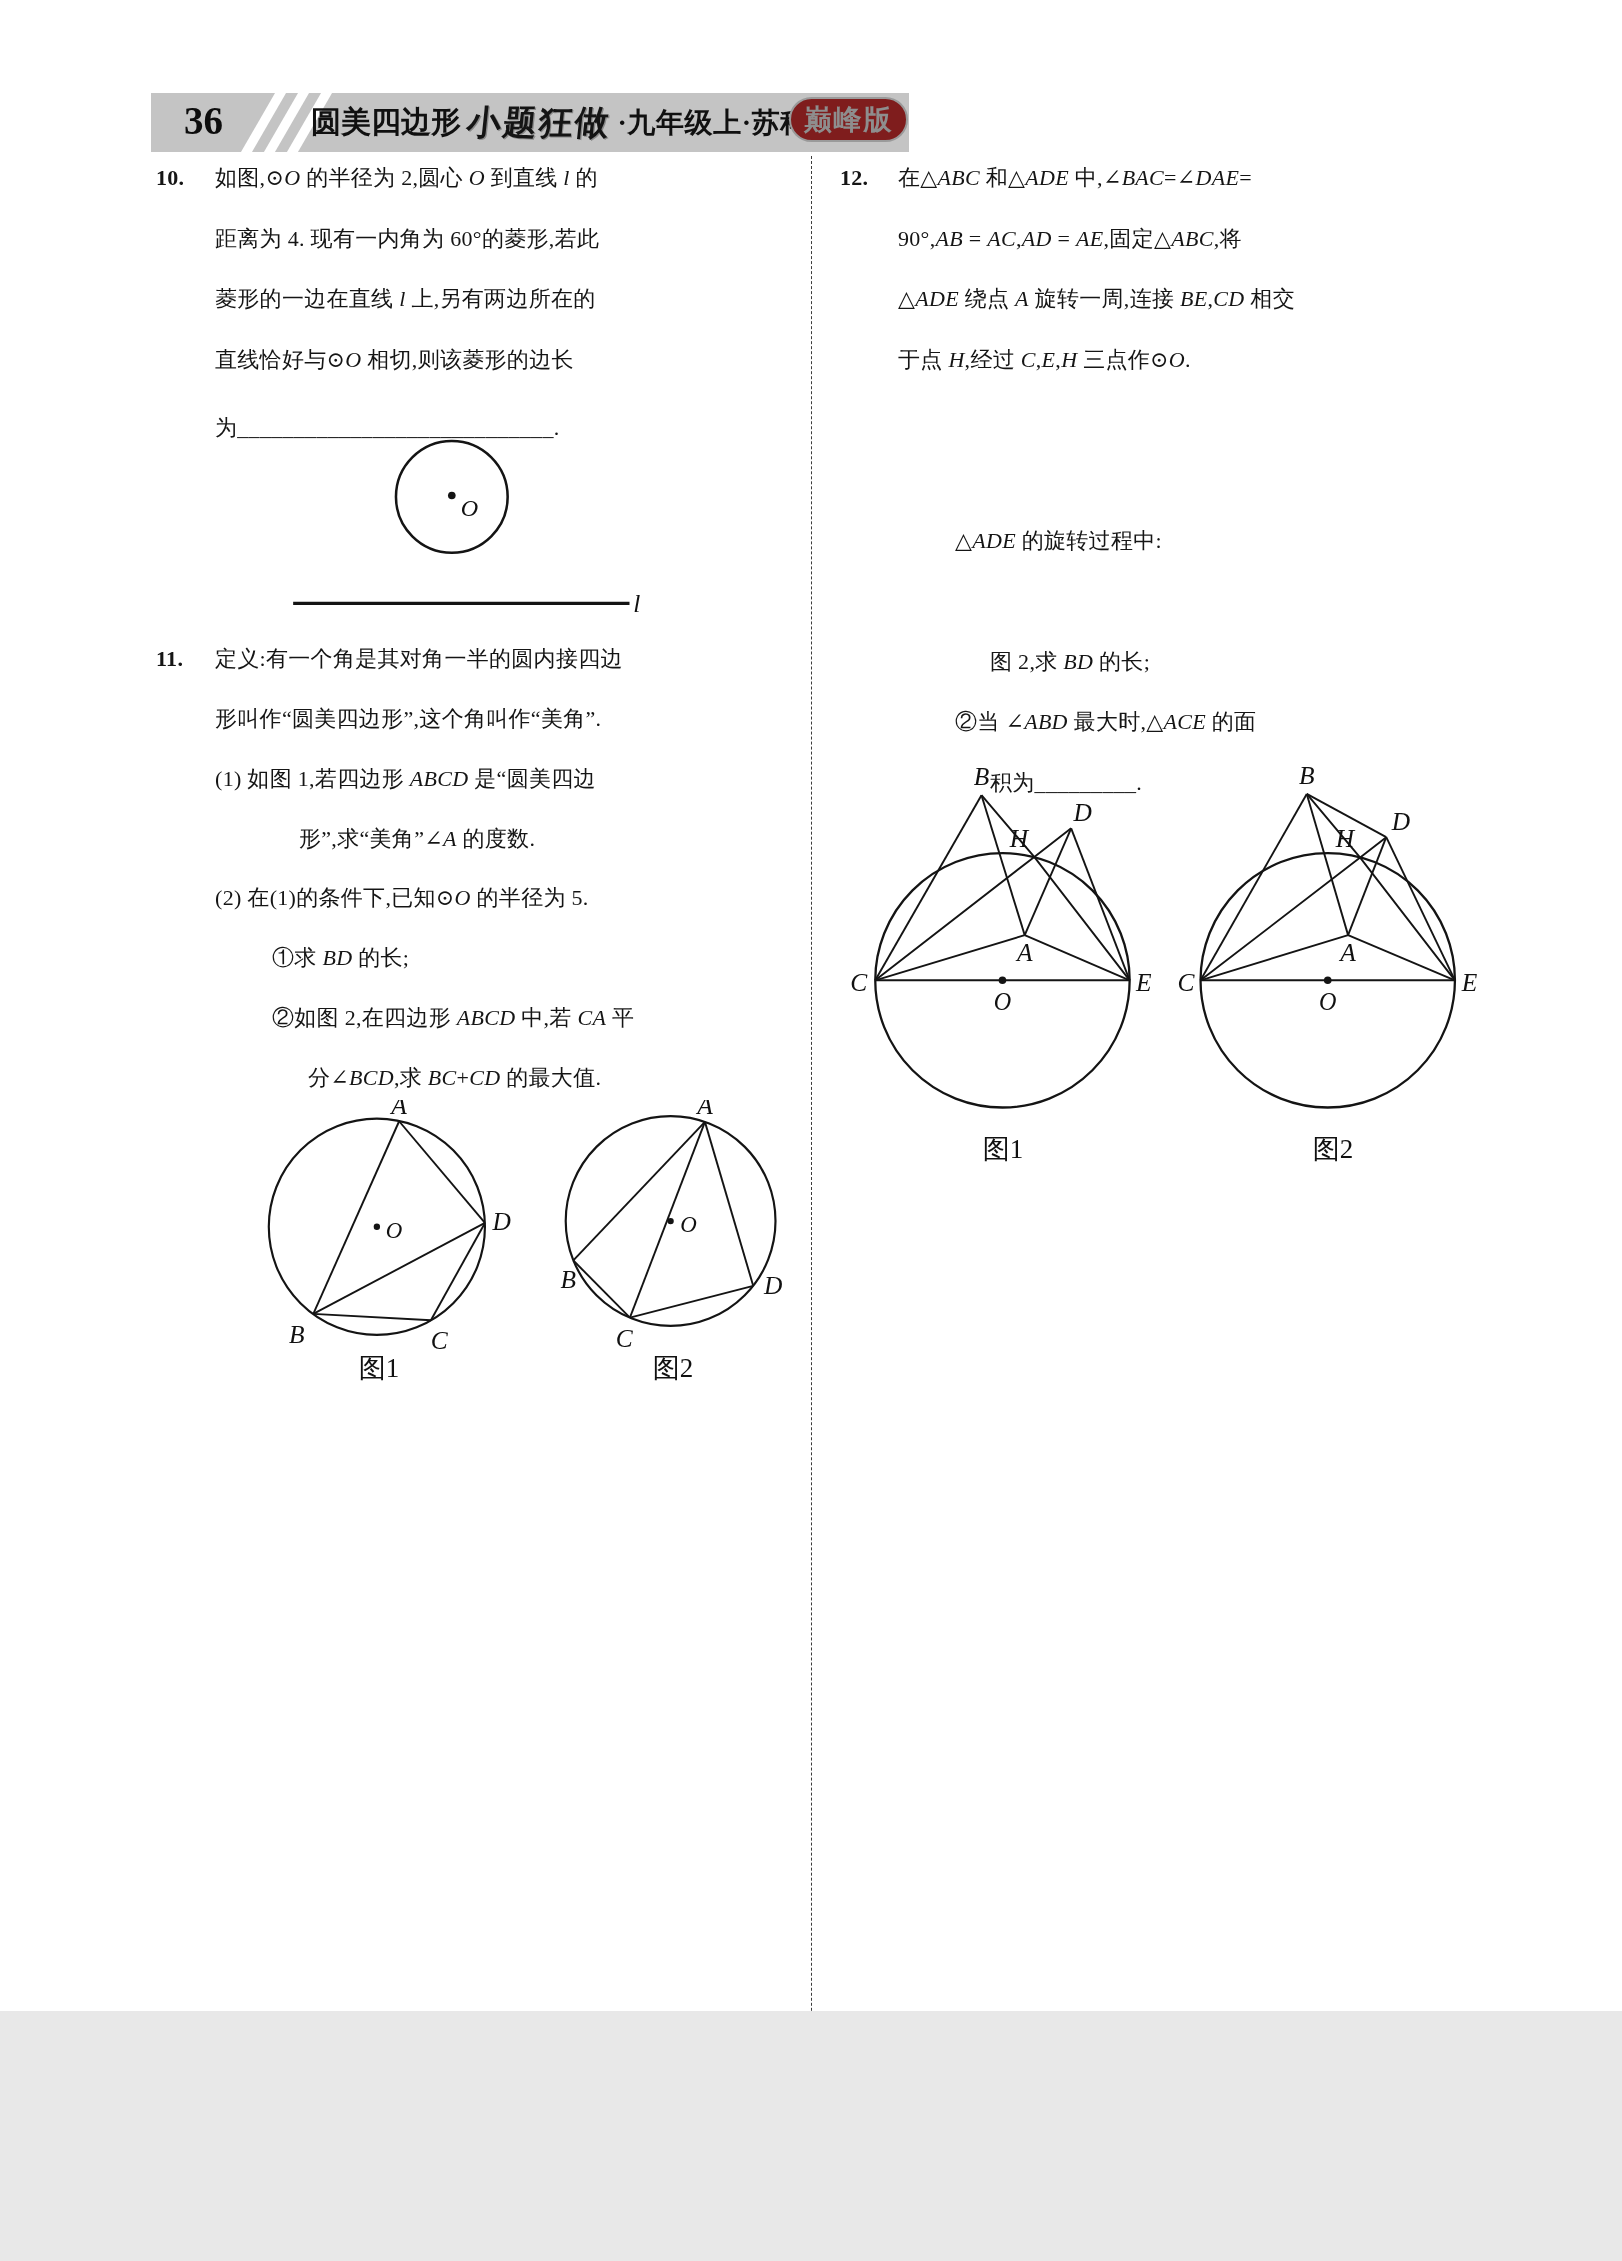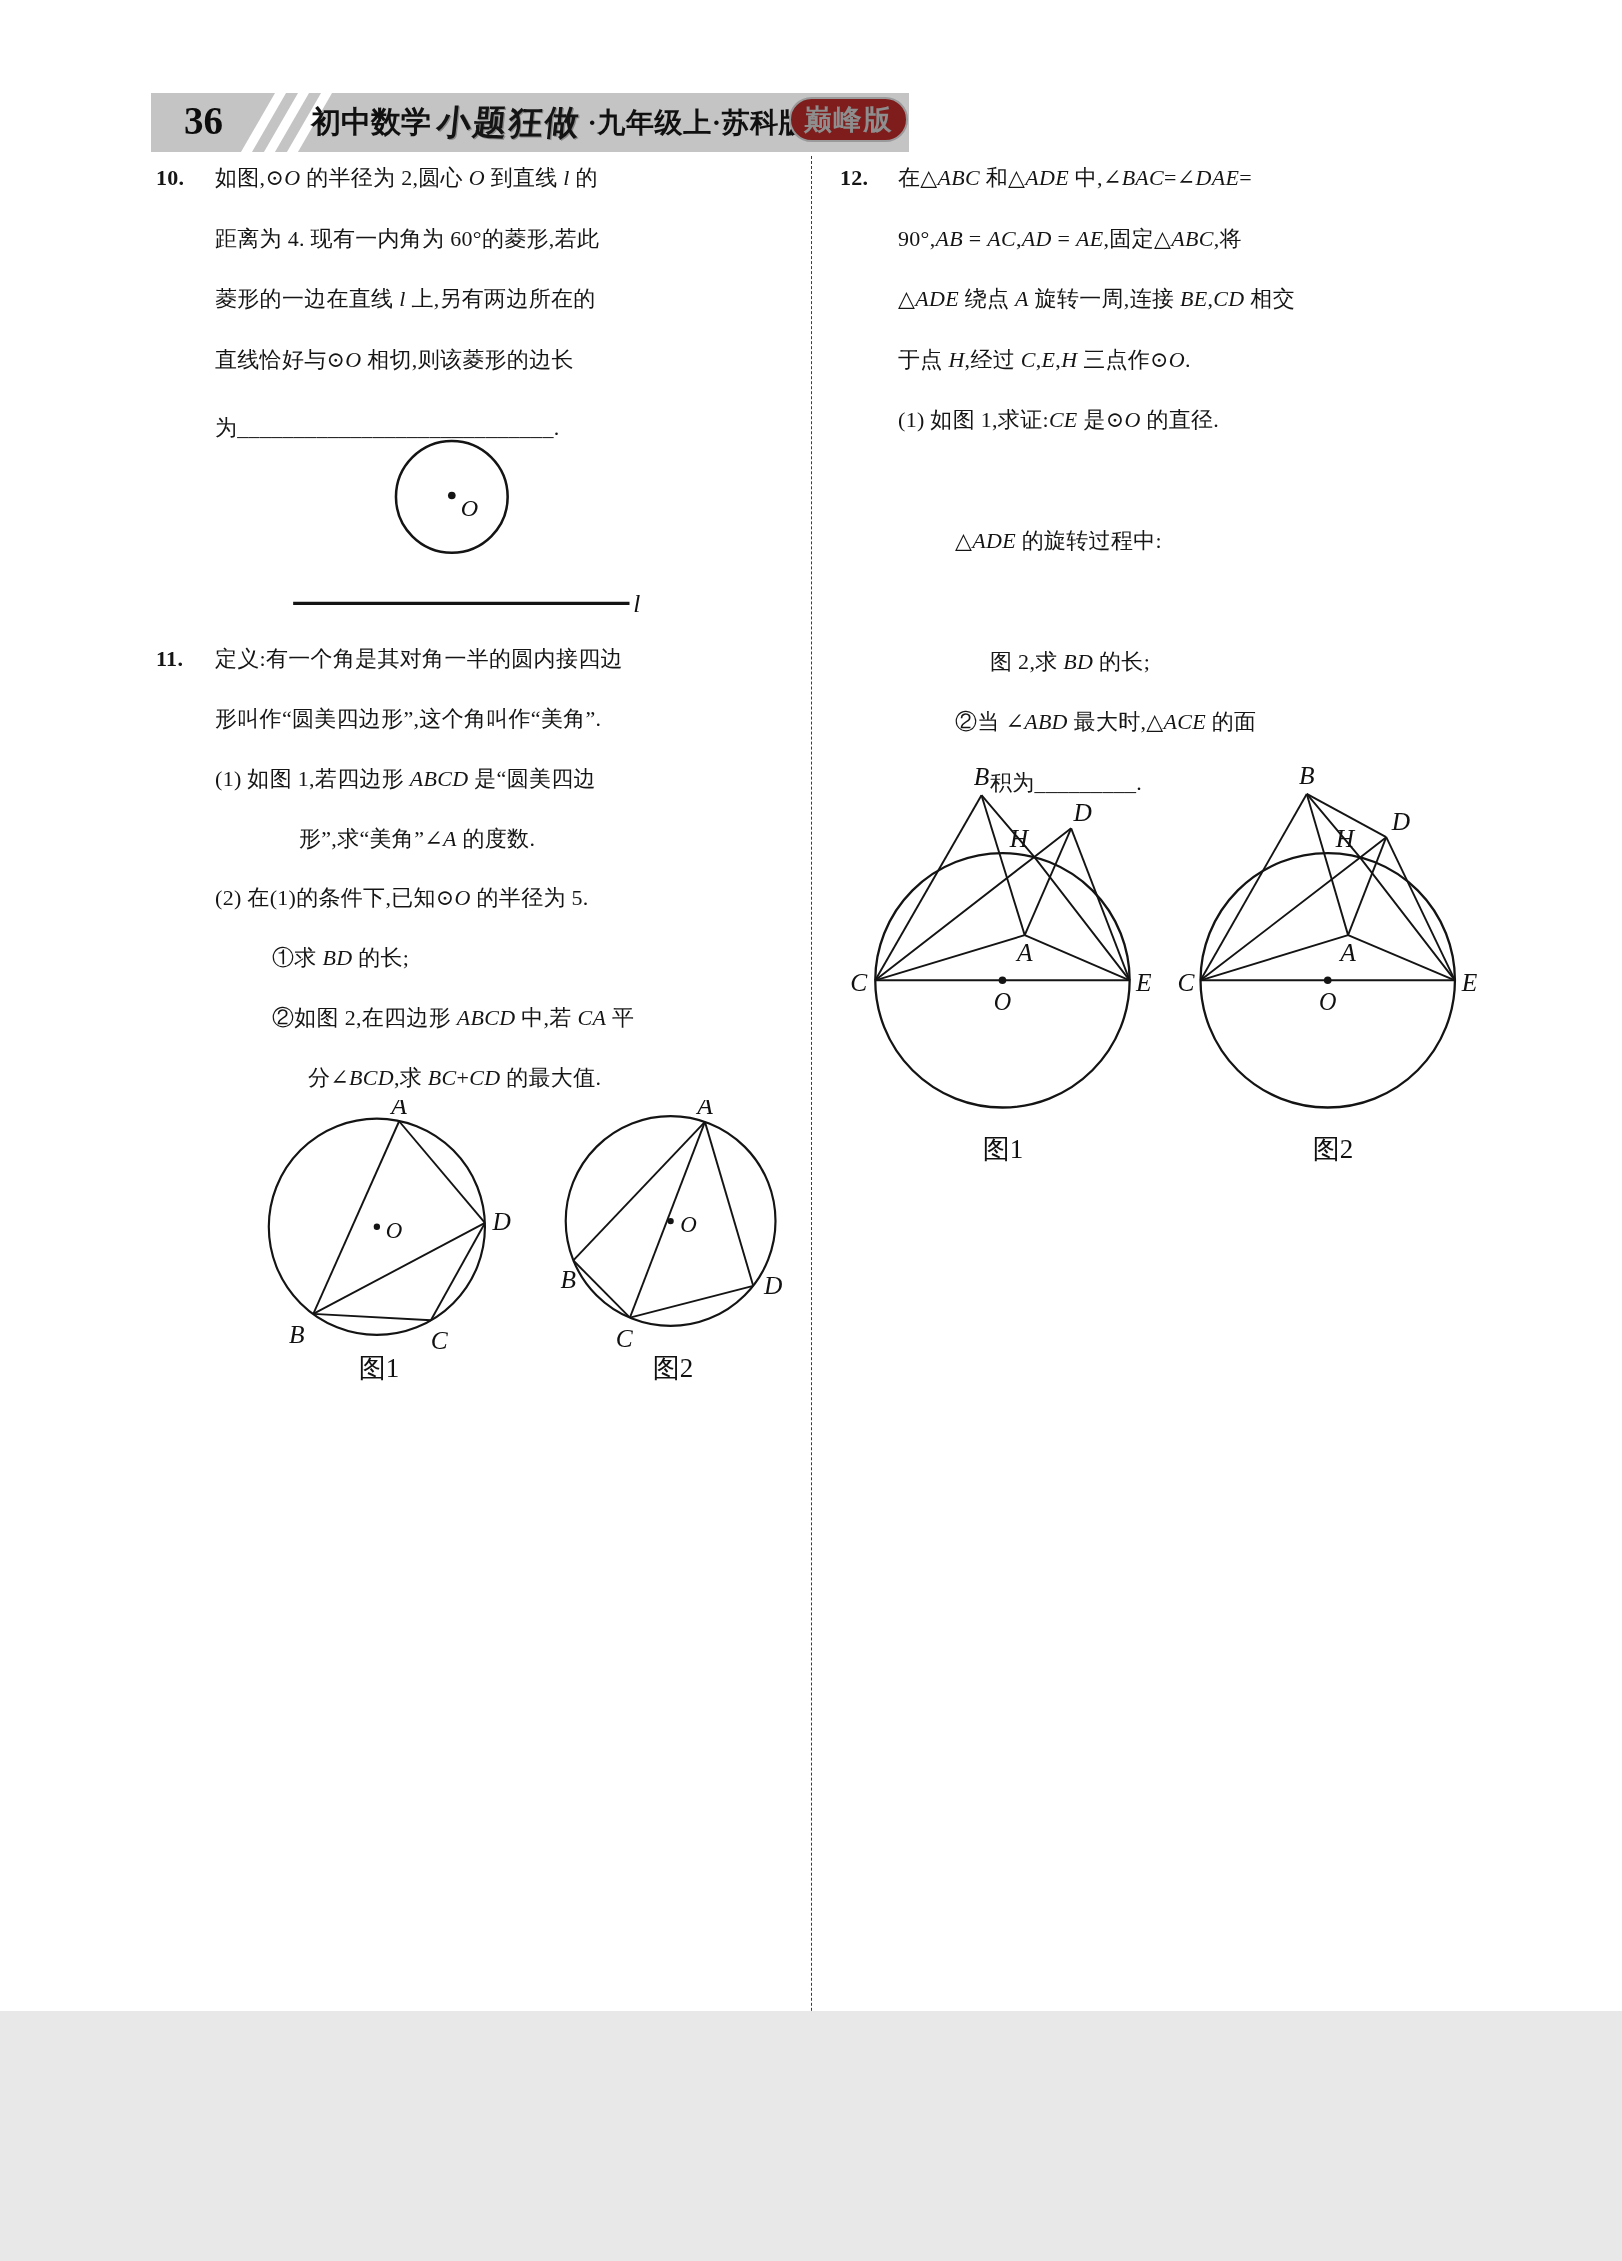--- a/index.html
+++ b/index.html
@@ -43,21 +43,21 @@
 <body>
 
 <div class="page">
 
   <div class="banner">
     <div class="page-num">36</div>
     <div class="stripe" style="left:107px"></div>
     <div class="stripe" style="left:130px"></div>
     <div class="stripe" style="left:153px"></div>
     <div class="banner-title">
-      <span class="t-prefix">初中数学</span>
+      <span class="t-prefix">圆美四边形</span>
       <span class="t-brand">小题狂做</span>
       <span class="t-suffix">·九年级上·苏科版</span>
     </div>
   </div>
   <div class="badge">巅峰版</div>
 
   <div class="divider"></div>
 
   <div class="line num" style="left:156px;top:160px">10.</div>
   <div class="line math" style="left:215px;top:160px">如图,⊙<i>O</i> 的半径为 2,圆心 <i>O</i> 到直线 <i>l</i> 的</div>
@@ -124,21 +124,20 @@
       <text x="332" y="304" font-size="40">D</text>
     </svg>
   </div>
   <div class="caption" style="left:622px;top:1350px">图2</div>
 
   <div class="line num" style="left:840px;top:160px">12.</div>
   <div class="line math" style="left:898px;top:160px">在△<i>ABC</i> 和△<i>ADE</i> 中,∠<i>BAC</i>=∠<i>DAE</i>=</div>
   <div class="line math" style="left:898px;top:221px">90°,<i>AB</i> = <i>AC</i>,<i>AD</i> = <i>AE</i>,固定△<i>ABC</i>,将</div>
   <div class="line math" style="left:898px;top:281px">△<i>ADE</i> 绕点 <i>A</i> 旋转一周,连接 <i>BE</i>,<i>CD</i> 相交</div>
   <div class="line math" style="left:898px;top:342px">于点 <i>H</i>,经过 <i>C</i>,<i>E</i>,<i>H</i> 三点作⊙<i>O</i>.</div>
-  <div class="line math" style="left:898px;top:402px">(1) 如图 1,求证:<i>CE</i> 是⊙<i>O</i> 的直径.</div>
   <div class="line math" style="left:955px;top:523px">△<i>ADE</i> 的旋转过程中:</div>
   <div class="line math" style="left:990px;top:644px">图 2,求 <i>BD</i> 的长;</div>
   <div class="line math" style="left:955px;top:704px">②当 ∠<i>ABD</i> 最大时,△<i>ACE</i> 的面</div>
   <div class="line math" style="left:990px;top:765px">积为_________.</div>
 
   <div class="fig" style="left:846px;top:757px">
     <svg width="318" height="369" viewBox="0 0 500 580">
       <circle cx="246" cy="351" r="200" fill="none" stroke="#141414" stroke-width="3.6"></circle>
       <g stroke="#141414" stroke-width="3" fill="none">
         <line x1="46" y1="351" x2="446" y2="351"></line>

